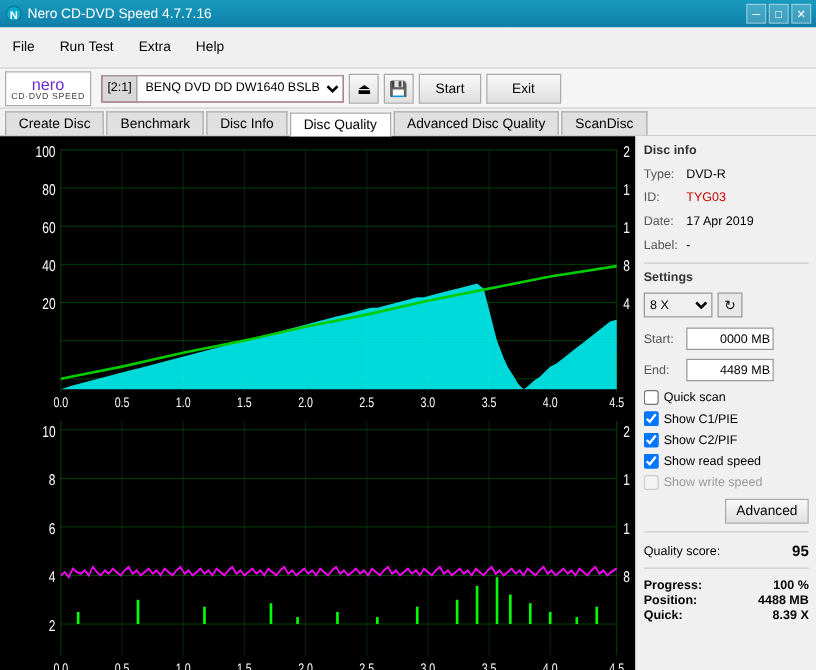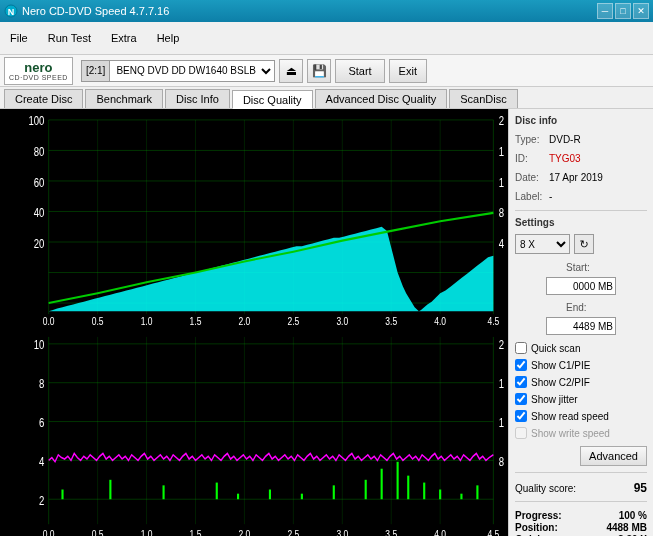--- a/index.html
+++ b/index.html
@@ -55,21 +55,21 @@
       gap: 4px;
     }
     .nero-logo {
       display: flex; flex-direction: column; align-items: center;
       background: white;
       border: 1px solid #aaa;
       padding: 2px 4px;
       margin-right: 4px;
       height: 28px; justify-content: center;
     }
-    .nero-logo-text { font-size: 13px; font-weight: bold; color: #14532d; line-height: 1; }
+    .nero-logo-text { font-size: 13px; font-weight: normal; color: #6d28d9; line-height: 1; }
     .nero-logo-sub { font-size: 7px; color: #444; letter-spacing: 0.5px; }
     .drive-selector {
       display: flex; align-items: center;
       border: 1px solid #999;
       background: #be185d;
       height: 22px;
     }
     .drive-label {
       background: #d8d8d8;
       padding: 0 4px;
@@ -92,21 +92,21 @@
       display: flex; align-items: center; justify-content: center;
       font-size: 12px;
     }
     .btn-start {
       height: 24px; padding: 0 12px;
       background: linear-gradient(to bottom, #f8f8f8, #e0e0e0);
       border: 1px solid #aaa;
       cursor: pointer; font-size: 11px;
     }
     .btn-exit {
-      height: 24px; padding: 0 9px;
+      height: 24px; padding: 0 20px;
       background: linear-gradient(to bottom, #f8f8f8, #e0e0e0);
       border: 1px solid #aaa;
       cursor: pointer; font-size: 11px;
     }
 
     
     .tabs {
       background: #f0f0f0;
       border-bottom: 1px solid #ccc;
       height: 22px;
@@ -185,21 +185,21 @@
       border: 1px solid #999;
     }
     .refresh-btn {
       width: 20px; height: 20px;
       border: 1px solid #999;
       background: #e8e8e8;
       font-size: 11px;
       cursor: pointer;
       display: flex; align-items: center; justify-content: center;
     }
-    .mb-row { display: flex; align-items: center; gap: 4px; margin-bottom: 3px; flex-direction: column; }
+    .mb-row { display: flex; align-items: center; gap: 4px; margin-bottom: 3px; }
     .mb-label { font-size: 10px; min-width: 30px; color: #555; }
     .mb-input {
       width: 70px; height: 18px; font-size: 10px;
       border: 1px solid #999; padding: 0 2px;
       text-align: right;
     }
 
     .checkbox-row {
       display: flex; align-items: center; gap: 4px;
       font-size: 10px; margin-bottom: 1px;
@@ -452,24 +452,20 @@
     <div class="checkbox-row">
       <input type="checkbox" class="cb" checked="" style="">
       <span>Show C1/PIE</span>
     </div>
     <div class="checkbox-row">
       <input type="checkbox" class="cb" checked="" style="">
       <span>Show C2/PIF</span>
     </div>
     <div class="checkbox-row">
       <input type="checkbox" class="cb" checked="" style="">
-      <span>Show jitter</span>
-    </div>
-    <div class="checkbox-row">
-      <input type="checkbox" class="cb" checked="" style="">
       <span>Show read speed</span>
     </div>
     <div class="checkbox-row">
       <input type="checkbox" class="cb" disabled="" style="">
       <span style="color:#999">Show write speed</span>
     </div>
 
     <div style="display:flex; justify-content:flex-end;">
       <button class="advanced-btn">Advanced</button>
     </div>

